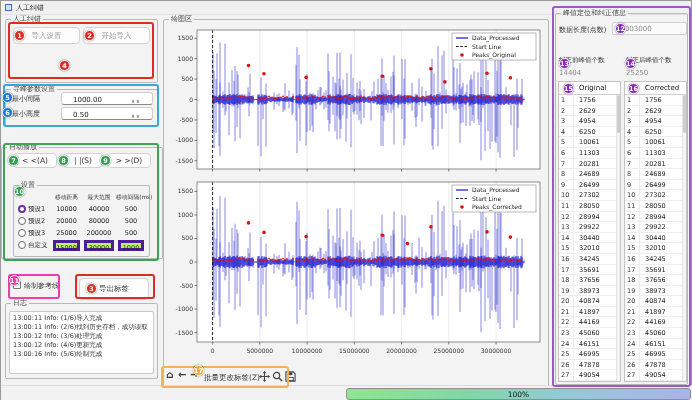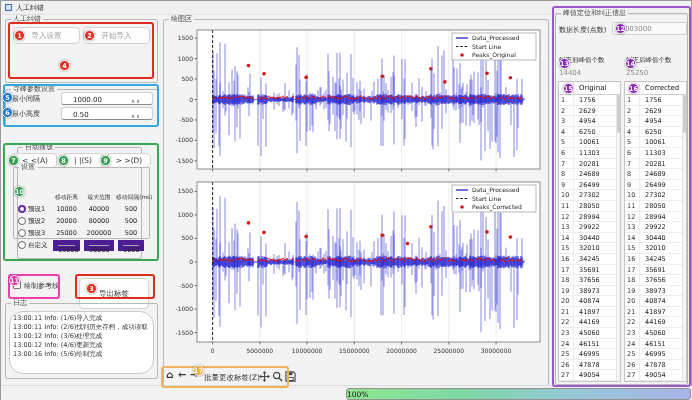--- a/index.html
+++ b/index.html
@@ -11,36 +11,36 @@
   .title{font-size:7px;color:#222}
   .group{position:absolute;border:1px solid #b8b8b8;border-radius:2px}
   .glabel{position:absolute;top:-5px;left:5px;background:#f3f3f3;font-size:7px;line-height:9px;color:#444;padding:0 2px;white-space:nowrap}
   .btn{position:absolute;background:#fdfdfd;border:1px solid #d2d2d2;border-radius:4px;font-size:7.5px;color:#333;display:flex;align-items:center;justify-content:center;white-space:nowrap}
   .btn-dis{color:#9a9a9a}
   .bcg{position:absolute;text-align:center;font-size:10px;color:#111}
   .flabel{position:absolute;font-size:7px;color:#333;white-space:nowrap}
   .field{position:absolute;background:#fff;border:1px solid #cfcfcf;border-bottom:1px solid #8a8a8a;border-radius:3px;font-size:7px;color:#222;display:flex;align-items:flex-end;padding:0 11px}
   .field .spin{margin-left:auto;font-size:5.5px;color:#555;letter-spacing:1px}
   .cb{position:absolute;width:8px;height:8px;border:1px solid #777;background:#fff;border-radius:1px}
-  .loginner{position:absolute;background:#fff;border:1px solid #c9c9c9;border-radius:14px;overflow:hidden;padding:2px 0 0 3px}
+  .loginner{position:absolute;background:#fff;border:1px solid #c9c9c9;border-radius:2px;overflow:hidden;padding:2px 0 0 3px}
   .logline{font-size:6.5px;line-height:9px;color:#333;white-space:nowrap}
   .statusbar{position:absolute;left:0;top:384px;width:692px;height:16px;background:#f2f2f2;border-top:1px solid #dcdcdc}
   .statustext{position:absolute;left:5px;top:19px;font-size:7px;color:#444;white-space:nowrap}
-  .progress{position:absolute;left:345px;top:2px;width:345px;height:12px;border:1px solid #8f8f8f;border-radius:3px;background:linear-gradient(90deg,#8ee690 0%,#7fd7a6 35%,#96c8d8 65%,#a9b4e8 100%);display:flex;align-items:center;justify-content:flex-start;font-size:7.5px;color:#111}
+  .progress{position:absolute;left:345px;top:2px;width:345px;height:12px;border:1px solid #8f8f8f;border-radius:3px;background:linear-gradient(90deg,#8ee690 0%,#7fd7a6 35%,#96c8d8 65%,#a9b4e8 100%);display:flex;align-items:center;justify-content:center;font-size:7.5px;color:#111}
   .badge{position:absolute;width:11px;height:11px;border-radius:50%;border:1px solid #fff;color:#fff;font-size:6.5px;font-weight:bold;display:flex;align-items:center;justify-content:center;z-index:50;box-shadow:0 0 2px rgba(0,0,0,.45)}
   .ann{position:absolute;border:2px solid;border-radius:3px;z-index:40;pointer-events:none}
   svg{position:absolute;font-family:"DejaVu Sans","Liberation Sans",sans-serif}
   
   .pgrid{position:absolute;left:16px;top:190px;width:129px;height:60px;display:grid;grid-template-columns:34px 31px 34px 30px;grid-auto-rows:12px;align-items:center}
   .pcell{font-size:6.5px;color:#222;text-align:center;white-space:nowrap}
   .phead{font-size:5.8px;color:#333}
   .prad{display:flex;align-items:center;gap:2px;text-align:left;padding-left:1px}
   .radio{width:8px;height:8px;border:1px solid #666;border-radius:50%;background:#fff;display:inline-block;flex:none}
   .radio.sel{border:2px solid #6b2fa0}
-  .pedit{border:5px solid #4c1d95;background:#a3a3a3;height:11px;line-height:10px;margin:0 2px}
+  .pedit{border:3px solid #4c1d95;background:#bef264;height:11px;line-height:10px;margin:0 2px}
   
   .ptable{position:absolute;width:63px;height:301px;background:#fff;border:1px solid #c4c4c4;overflow:hidden}
   .trow{display:grid;grid-template-columns:15px 1fr;height:10.6px;border-bottom:1px solid #ededed}
   .thead{height:13px;border-bottom:1px solid #cfcfcf}
   .tc{font-size:6.5px;color:#222;line-height:10.5px;overflow:hidden;white-space:nowrap}
   .ti{padding-left:2px;border-right:1px solid #ededed;color:#333}
   .tv{padding-left:5px}
   .thead .tc{font-size:7px;line-height:13px;color:#111}
   .scrollbar{position:absolute;top:13px;right:0;width:4px;bottom:0;background:#f4f4f4;border-left:1px solid #e6e6e6}
   .thumb{position:absolute;top:0;left:0;right:0;height:38px;background:#cdcdcd;border-radius:2px}
@@ -74,28 +74,28 @@
   <div class="field" style="left:60px;top:91px;width:92px;height:13px">
     <span>1000.00</span>
     <span class="spin">∧∨</span>
   </div>
   <span class="flabel" style="left:11px;top:108px">最小高度</span>
   <div class="field" style="left:60px;top:106px;width:92px;height:13px">
     <span>0.50</span>
     <span class="spin">∧∨</span>
   </div>
 
-  <div class="group" style="left:16px;top:146px;width:125px;height:112px">
+  <div class="group" style="left:0;top:146px;width:162px;height:112px">
     <span class="glabel">自动播放</span>
   </div>
   <button class="btn" style="left:12px;top:152px;width:44px;height:15px">&lt; &lt;(A)</button>
   <button class="btn" style="left:62px;top:152px;width:40px;height:15px">| |(S)</button>
   <button class="btn" style="left:106px;top:152px;width:44px;height:15px">&gt; &gt;(D)</button>
 
-  <div class="group" style="left:12px;top:166px;width:137px;height:72px">
+  <div class="group" style="left:12px;top:184px;width:137px;height:72px">
     <span class="glabel">设置</span>
   </div>
   <div class="pgrid" id="preset-grid">
       <div class="pcell phead"></div>
       <div class="pcell phead">移动距离</div>
       <div class="pcell phead">最大范围</div>
       <div class="pcell phead">移动间隔(ms)</div>
       <div class="pcell prad">
         <span class="radio sel"></span>
         <span>预设1</span>
@@ -121,21 +121,21 @@
         <span class="radio"></span>
         <span>自定义</span>
       </div>
       <div class="pcell pval pedit">15000</div>
       <div class="pcell pval pedit">30000</div>
       <div class="pcell pval pedit">1000</div>
     </div>
 
   <span class="cb" style="left:12px;top:280px"></span>
   <span class="flabel" style="left:23px;top:280px">绘制参考线</span>
-  <button class="btn" style="left:78px;top:277px;width:70px;height:31px">导出标签</button>
+  <button class="btn" style="left:78px;top:277px;width:70px;height:22px">导出标签</button>
 
   <div class="group" style="left:4px;top:302px;width:153px;height:76px">
     <span class="glabel">日志</span>
   </div>
   <div class="loginner" style="left:8px;top:310px;width:145px;height:63px" id="log-lines">
       <div class="logline">13:00:11 Info: (1/6)导入完成</div>
       <div class="logline">13:00:11 Info: (2/6)找到历史存档，成功读取</div>
       <div class="logline">13:00:12 Info: (3/6)处理完成</div>
       <div class="logline">13:00:12 Info: (4/6)更新完成</div>
       <div class="logline">13:00:16 Info: (5/6)绘制完成</div>

